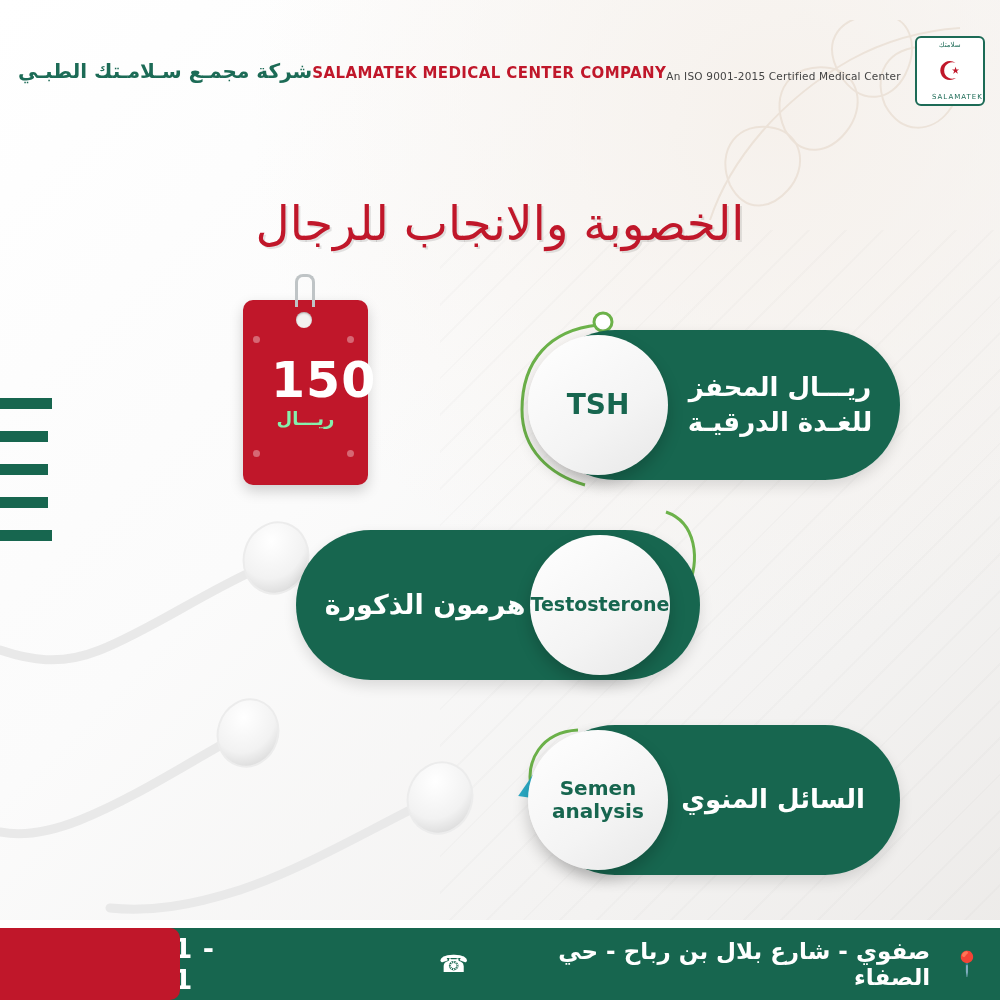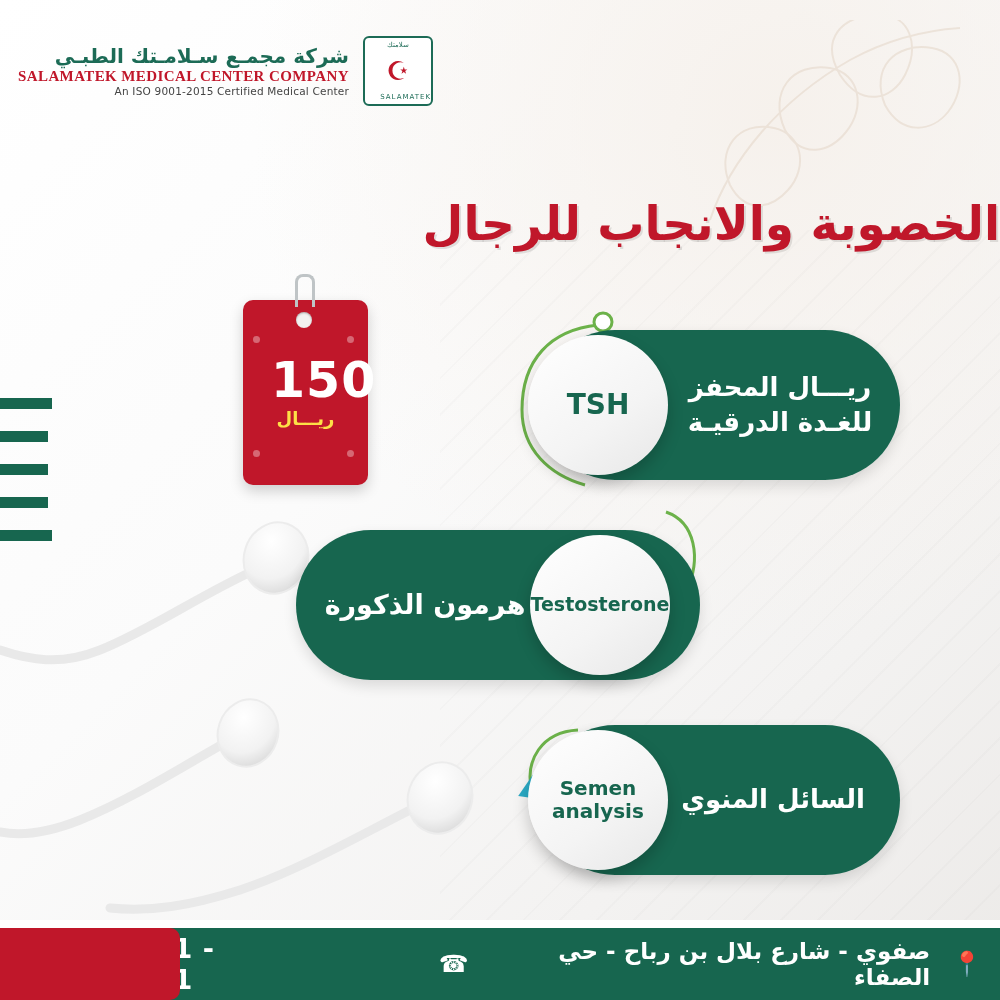--- a/index.html
+++ b/index.html
@@ -19,34 +19,34 @@
   
   .texture{
     position:absolute;right:0;bottom:70px;width:560px;height:700px;
     background:repeating-linear-gradient(135deg, rgba(0,0,0,0.015) 0 2px, rgba(0,0,0,0) 2px 26px);
     pointer-events:none;
   }
   .leaf-deco{position:absolute;top:20px;right:30px;width:300px;height:220px;opacity:.55;}
 
   
   .logo-area{position:absolute;left:18px;top:36px;display:flex;align-items:center;gap:14px;}
-  .logo-text{display:flex;flex-direction:column;align-items:flex-end;line-height:1.15;}
+  .logo-text{display:flex;flex-direction:row;align-items:flex-end;line-height:1.15;}
   .logo-ar{font-size:20px;font-weight:bold;color:#1c6b56;letter-spacing:1px;direction:rtl;}
-  .logo-en{font-size:15px;font-weight:bold;color:#c0172a;letter-spacing:.4px;font-family:Liberation Serif, serif;}
+  .logo-en{font-size:15px;font-weight:bold;color:#c0172a;letter-spacing:.4px;}
   .logo-sub{font-size:10.5px;color:#444;letter-spacing:.2px;}
   .logo-mark{width:66px;height:66px;border:2px solid #1c6b56;border-radius:6px;display:flex;
     align-items:center;justify-content:center;position:relative;background:#fff;}
   .logo-mark .crescent{font-size:26px;color:#c0172a;line-height:1;}
   .logo-mark .mini-ar{position:absolute;top:3px;left:0;right:0;text-align:center;font-size:7px;color:#1c6b56;}
   .logo-mark .mini-en{position:absolute;bottom:3px;left:0;right:0;text-align:right;font-size:7px;color:#1c6b56;letter-spacing:1px;}
 
   
   .title{
-    position:absolute;top:196px;left:0;width:1000px;text-align:right;
-    direction:rtl;font-size:47px;font-weight:bold;color:#c0172a;
+    position:absolute;top:196px;left:0;width:1000px;text-align:center;
+    direction:rtl;font-size:47px;font-weight:normal;color:#c0172a;
     text-shadow:2px 2px 0 rgba(0,0,0,.10);
   }
 
   
   .tag{
     position:absolute;left:243px;top:300px;width:125px;height:185px;
     background:#c0172a;border-radius:10px;
     box-shadow:0 6px 14px rgba(0,0,0,.18);
   }
   .tag:before{
@@ -55,21 +55,21 @@
   }
   .tag .hole{position:absolute;left:53px;top:12px;width:16px;height:16px;border-radius:50%;
     background:#f3f1f0;box-shadow:inset 0 1px 2px rgba(0,0,0,.3);}
   .tag .dot{position:absolute;width:7px;height:7px;border-radius:50%;background:rgba(255,255,255,.35);}
   .tag .d1{left:10px;top:150px;}
   .tag .d2{left:104px;top:150px;}
   .tag .d3{left:10px;top:36px;}
   .tag .d4{left:104px;top:36px;}
   .price{position:absolute;left:0;right:0;top:52px;text-align:center;color:#fff;
     font-size:49px;font-weight:bold;letter-spacing:1px;padding-left:28px;}
-  .currency{position:absolute;left:0;right:0;top:108px;text-align:center;color:#fde047;
+  .currency{position:absolute;left:0;right:0;top:108px;text-align:center;color:#86efac;
     font-size:18px;font-weight:bold;direction:rtl;letter-spacing:2px;}
 
   
   .bars{position:absolute;left:0;top:398px;}
   .bars span{display:block;width:52px;height:11px;background:#17664f;margin-bottom:22px;}
   .bars span:nth-child(2){width:48px;}
   .bars span:nth-child(3){width:48px;}
   .bars span:nth-child(4){width:48px;}
 
   

